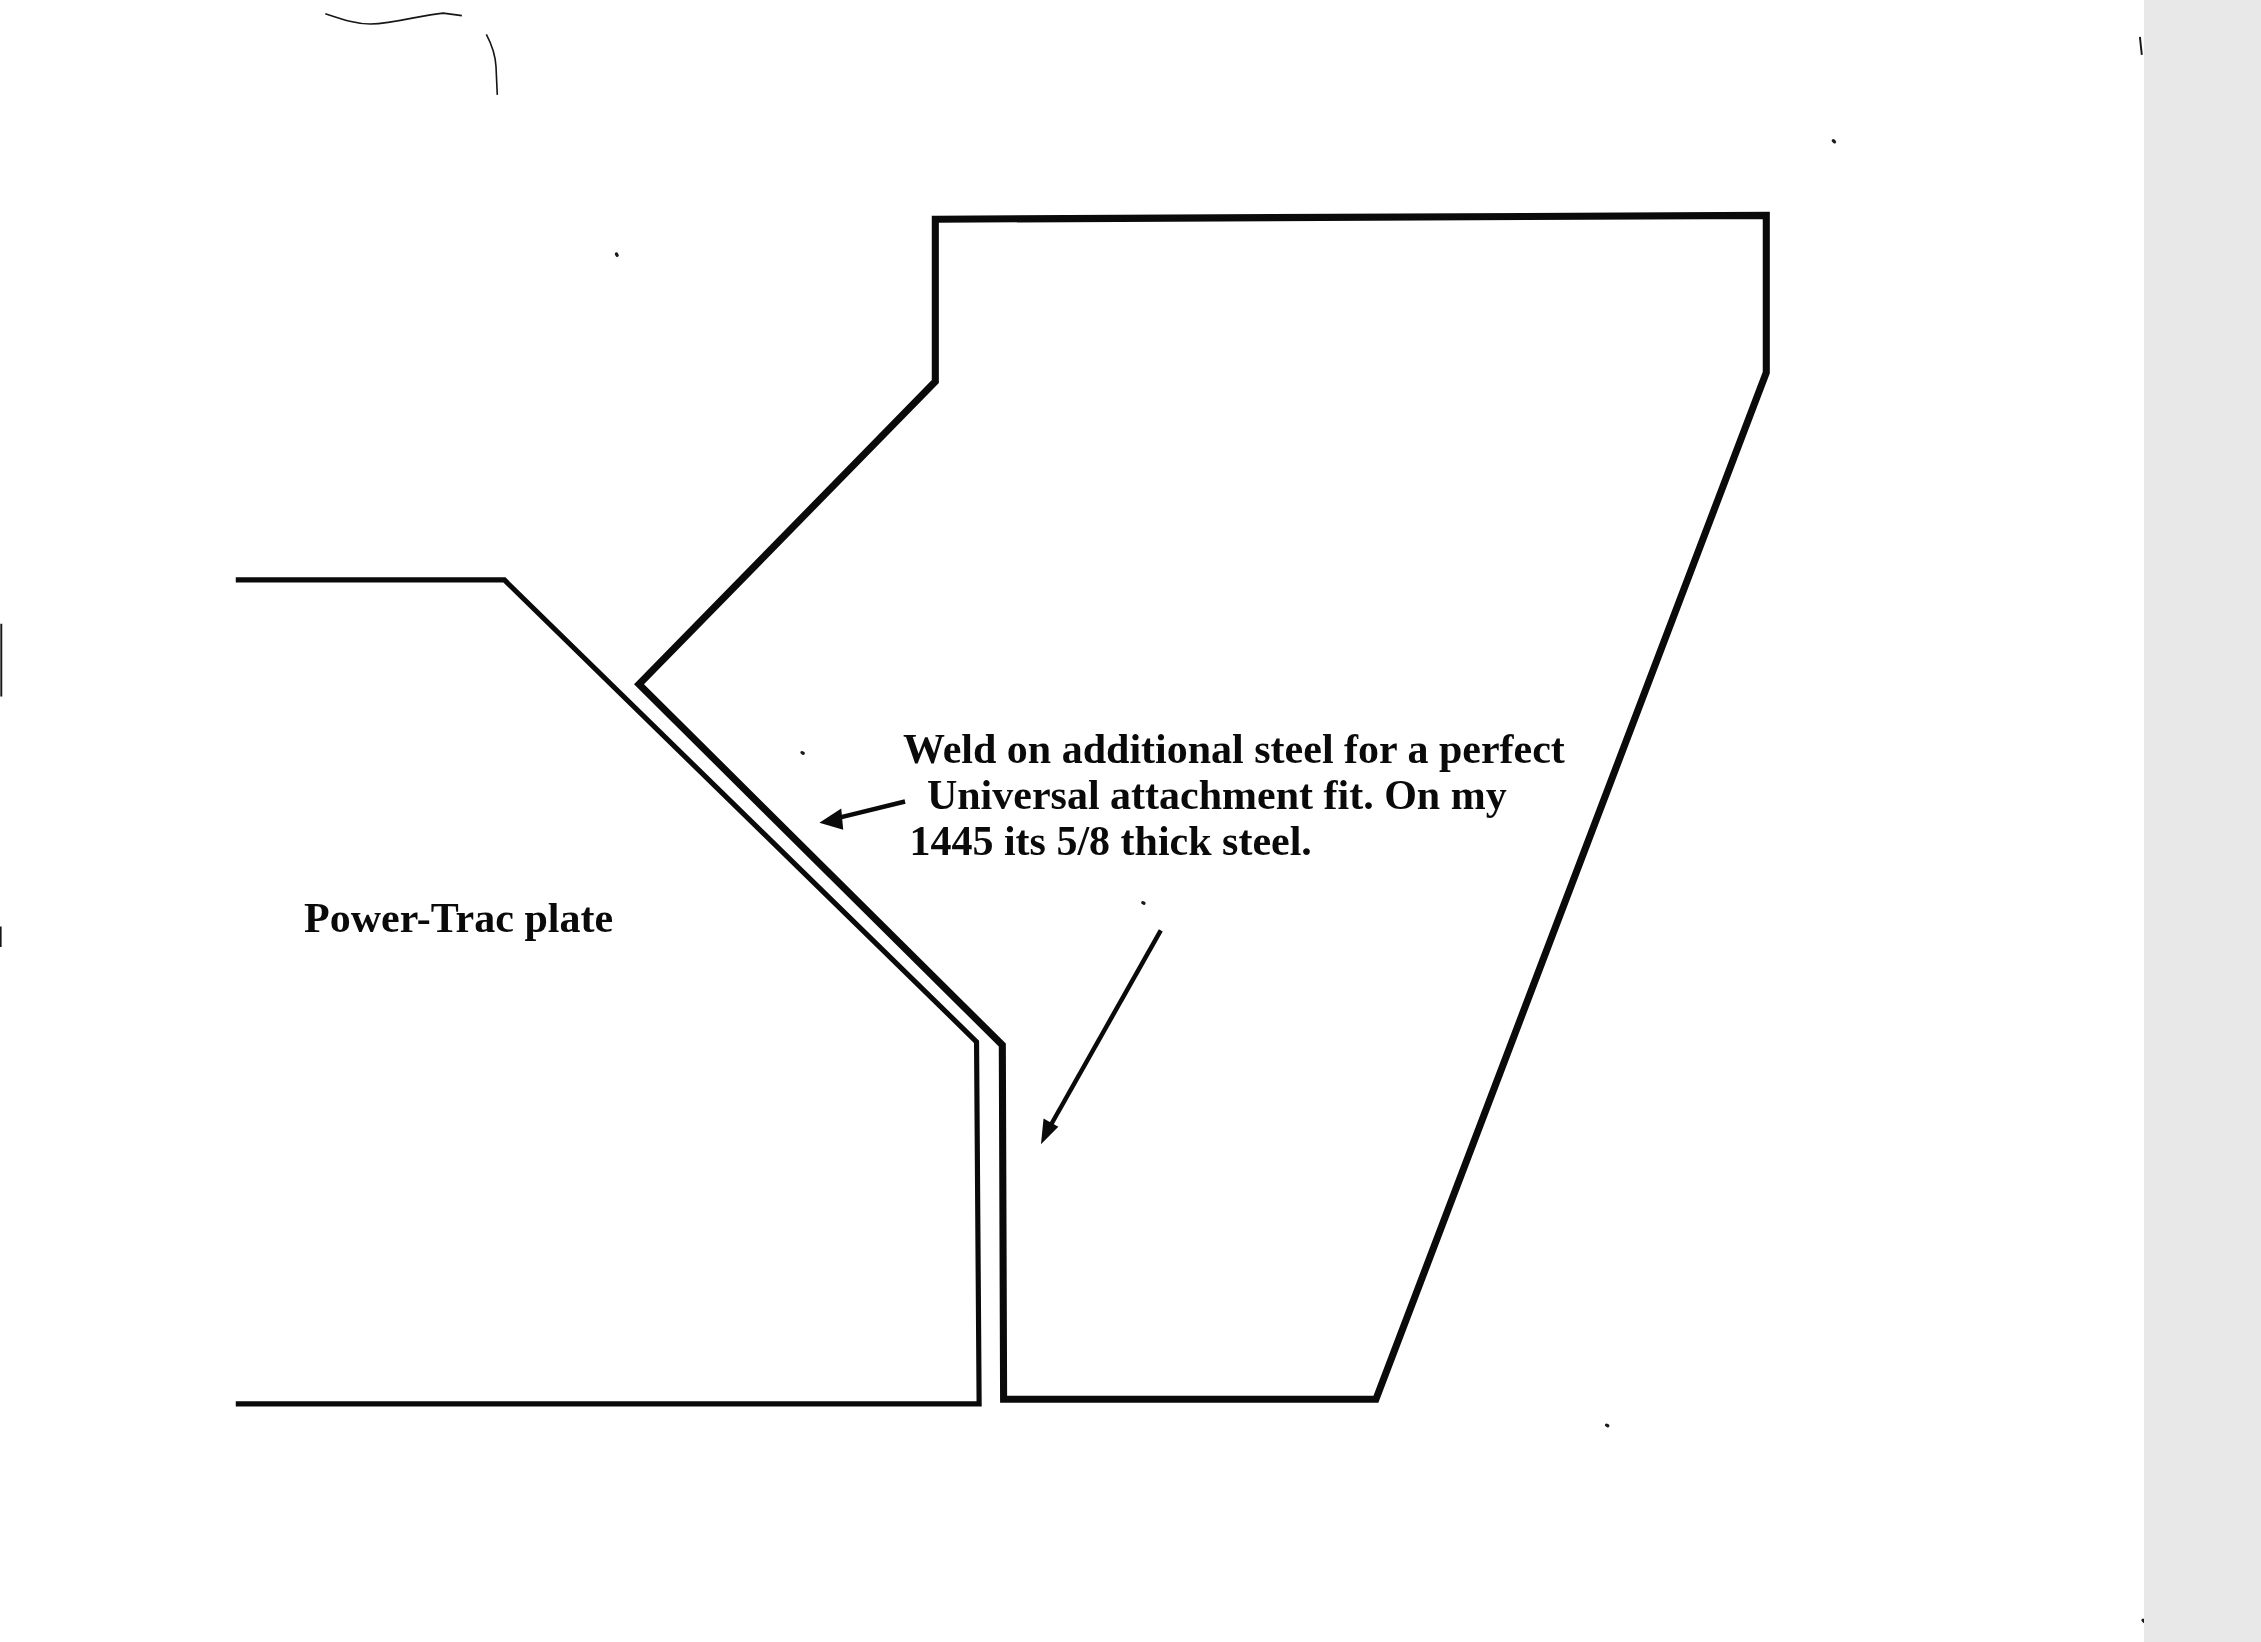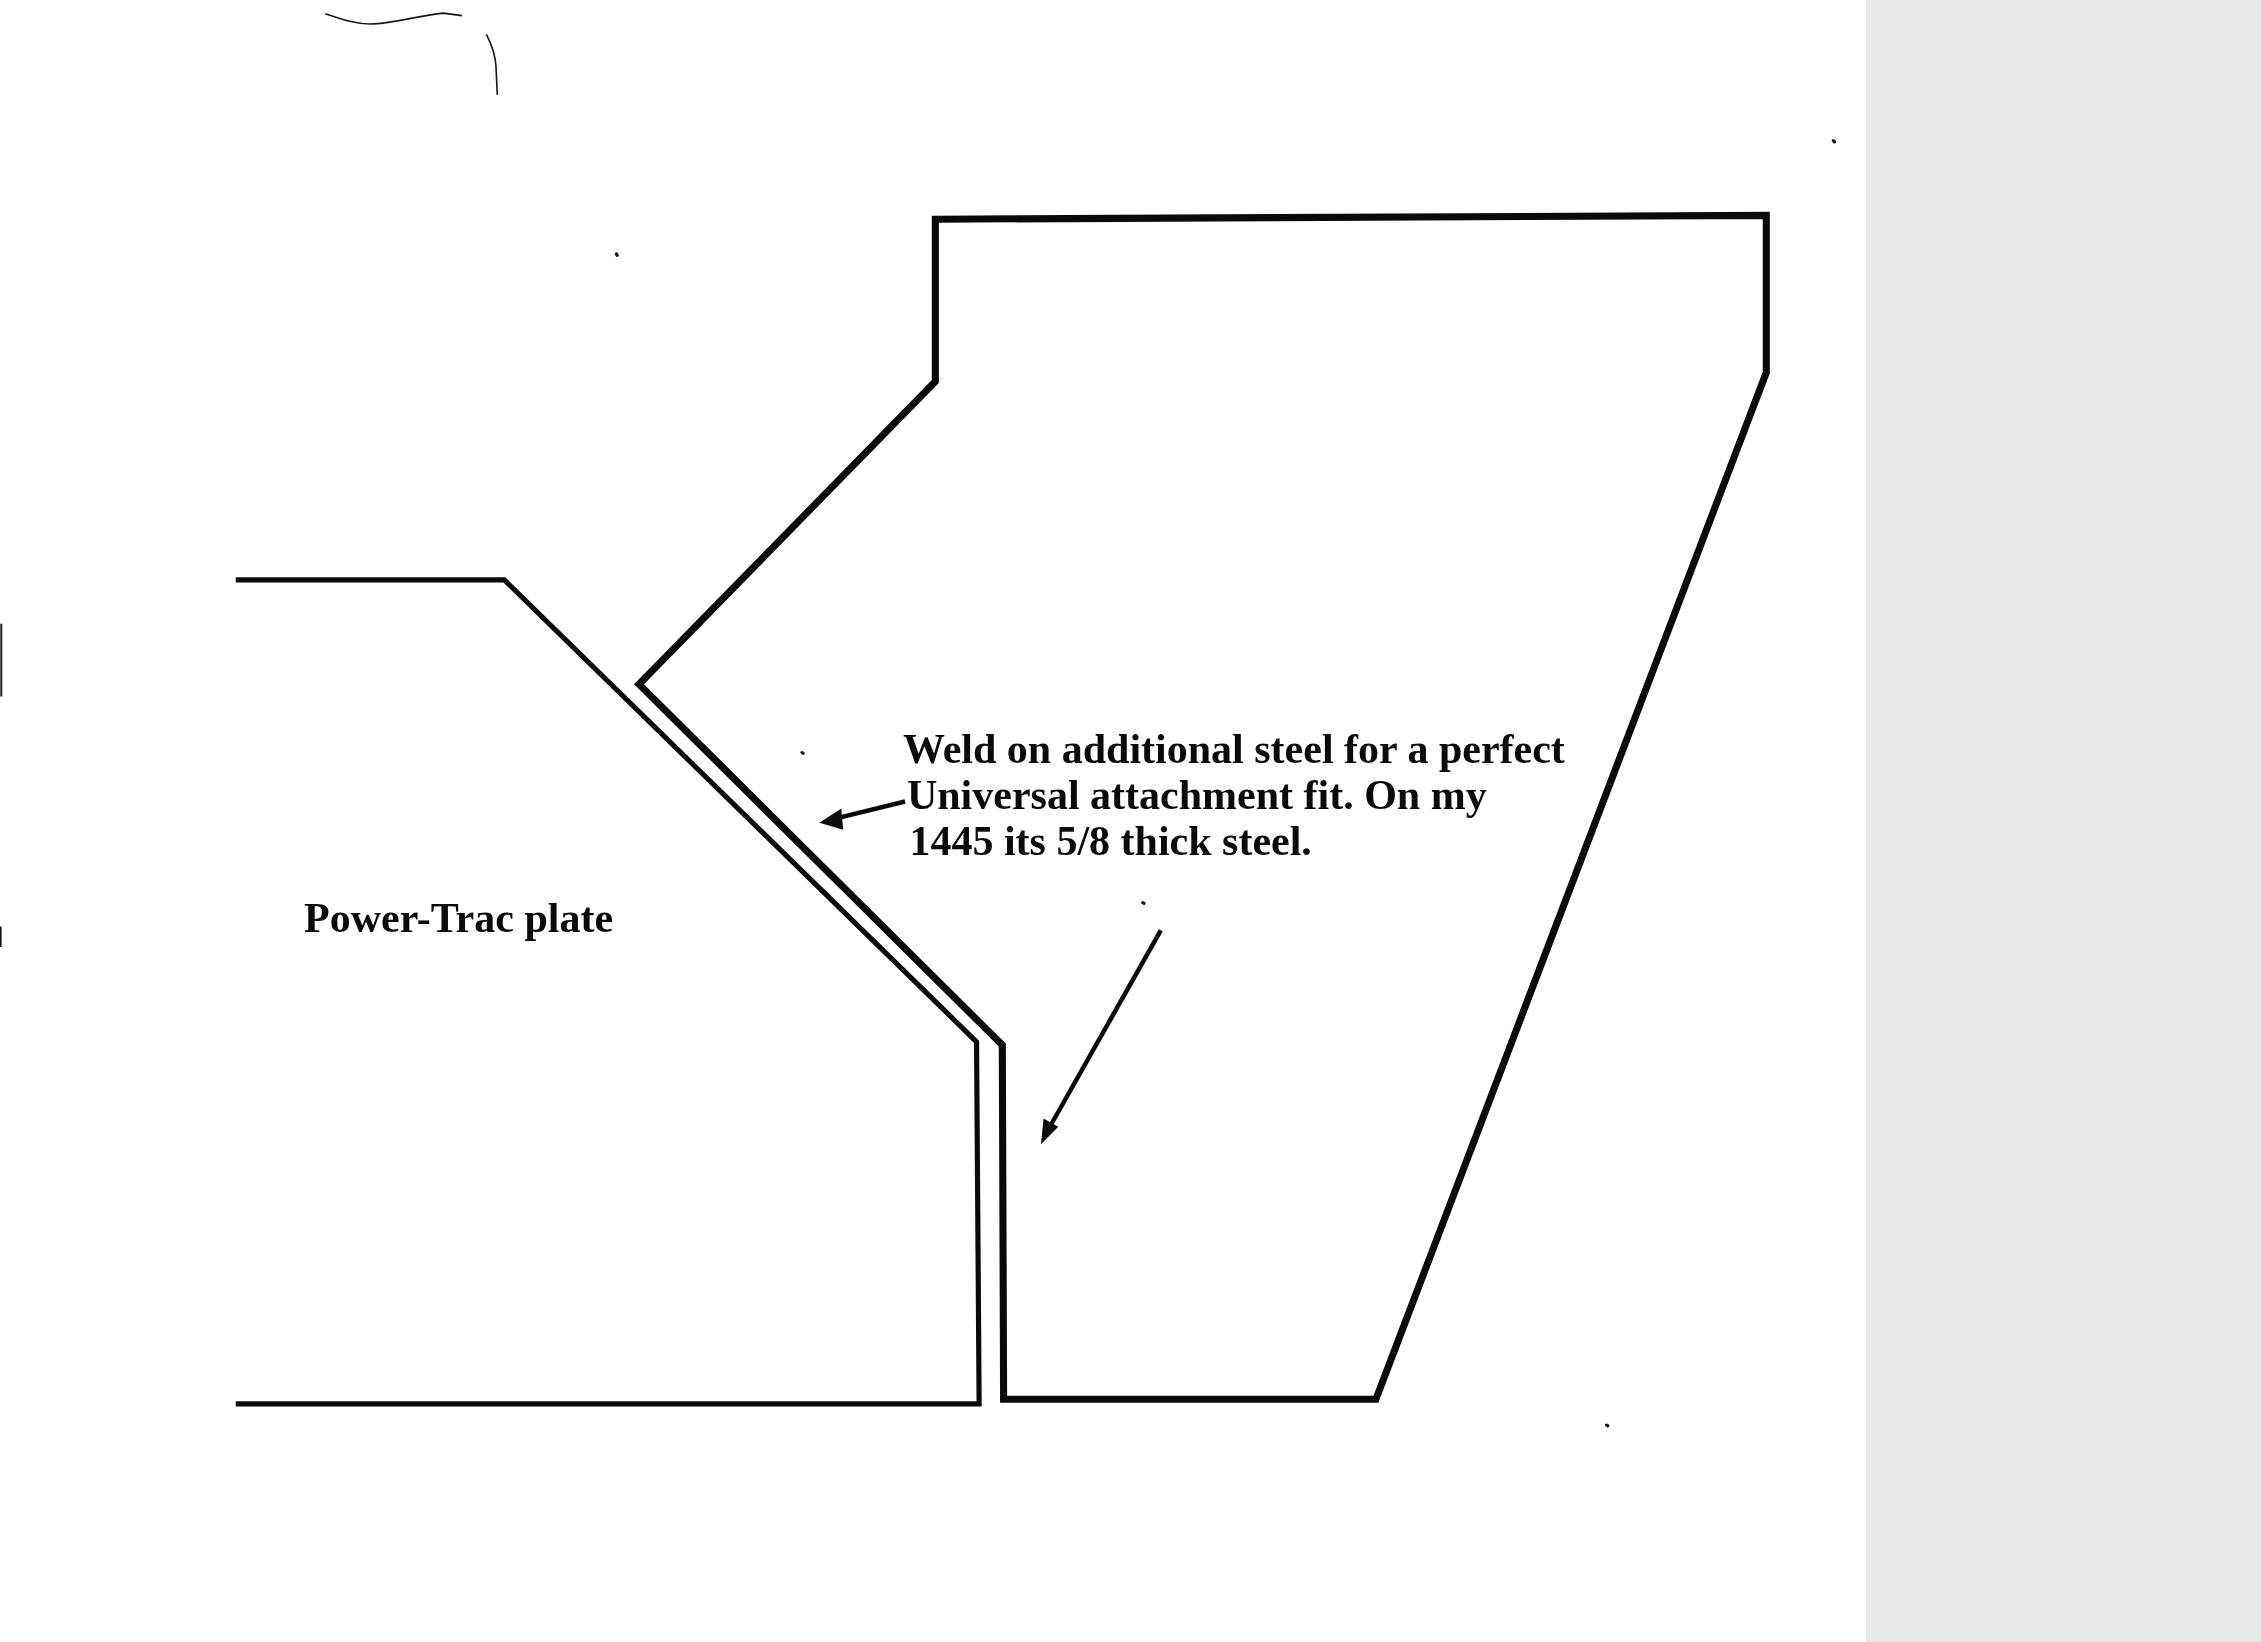--- a/index.html
+++ b/index.html
@@ -1,39 +1,39 @@
 <!DOCTYPE html>
 <html style="font-size:10.3px"><head>
 <meta charset="utf-8">
 <style>
   html,body{margin:0;padding:0;background:#e8e8e8;}
   .canvas{
     position:relative;
-    width:1866px;height:1643px;
+    width:2144px;height:1643px;
     background:#ffffff;
     overflow:hidden;
     font-family:"Liberation Serif", serif;
   }
   svg.diagram{position:absolute;left:0;top:0;width:2261px;height:1643px;display:block;}
 
   .plate-outline{fill:none;stroke:#0a0a0a;stroke-width:11;stroke-linejoin:miter;stroke-linecap:butt;}
   .plate-outline.thin{stroke-width:8;}
   .arrow-shaft{fill:none;stroke:#0a0a0a;stroke-width:7;stroke-linecap:butt;}
   .arrow-head{fill:#0a0a0a;stroke:none;}
   .artifact{fill:none;stroke:#161616;stroke-width:3;stroke-linecap:butt;}
   .artifact.hair{stroke-width:2.5;}
   .speck{fill:none;stroke:#1a1a1a;stroke-width:5;stroke-linecap:round;}
 
   .note{
     position:absolute;left:903px;top:726px;
     font-size:42px;line-height:46px;font-weight:700;
     color:#0a0a0a;white-space:nowrap;
   }
   .note .note-line{display:block;}
-  .note .note-line:nth-child(2){padding-left:3.9px;}
+  .note .note-line:nth-child(2){padding-left:3.9px;margin-left:20px;}
   .note .note-line:nth-child(3){padding-left:6.4px;}
 
   .plate-label{
     position:absolute;left:304px;top:895px;
     font-size:42px;line-height:46px;font-weight:700;
     color:#0a0a0a;white-space:nowrap;
   }
 </style>
 </head>
 <body>

